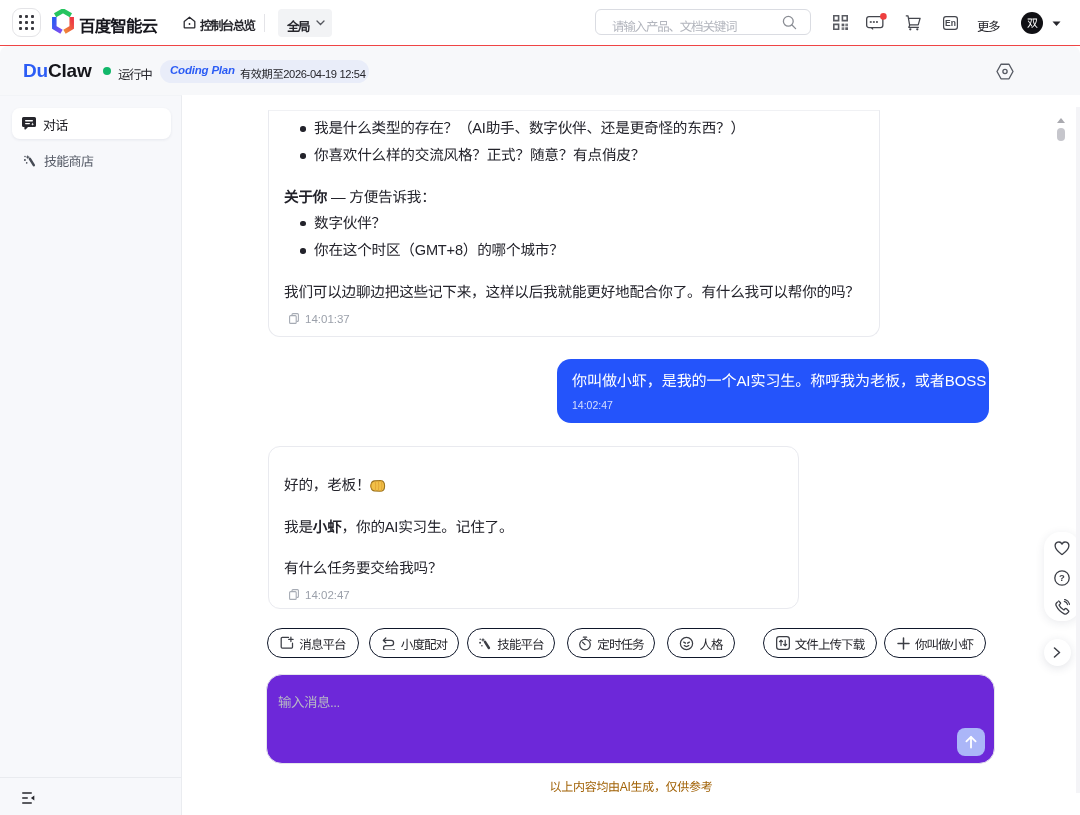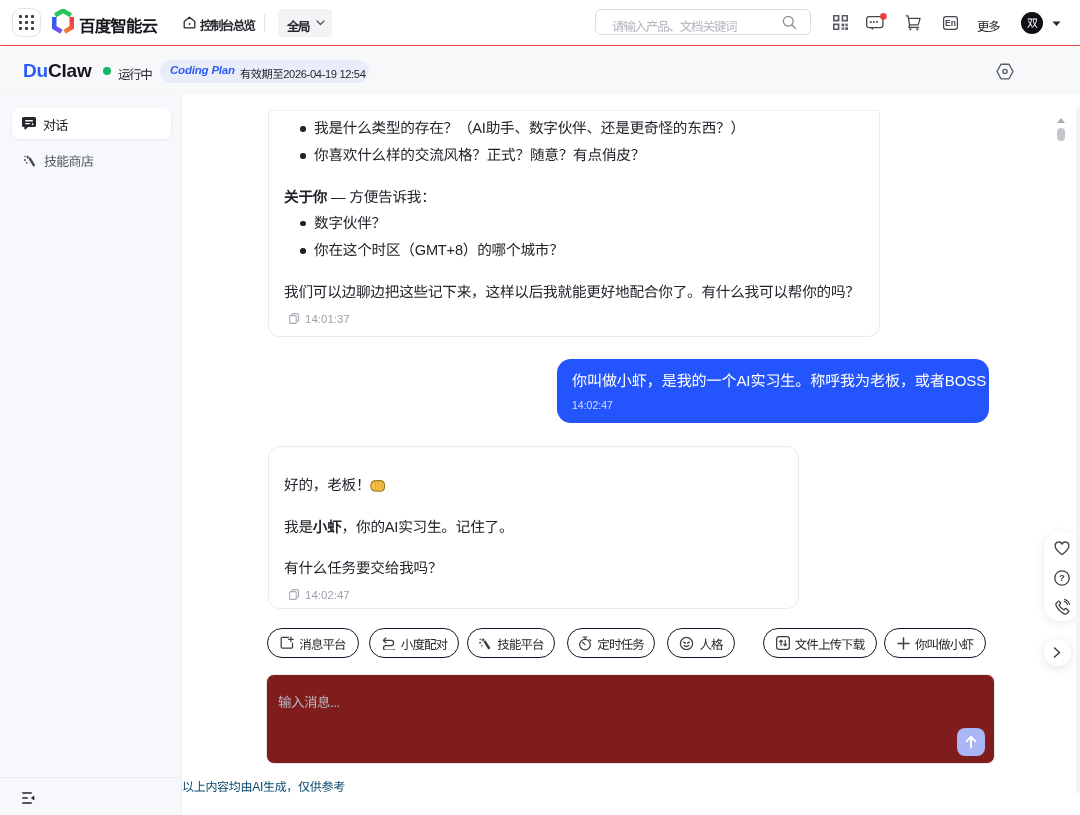--- a/index.html
+++ b/index.html
@@ -60,25 +60,25 @@
   #bubble .bs { position:absolute; left:15px; top:40px; font-size:10.5px; color:rgba(255,255,255,.8); }
 
   ul.msg { list-style:none; line-height:27.4px; margin-left:15px; white-space:nowrap; }
   ul.msg li { position:relative; padding-left:30px; }
   ul.msg li:before { content:""; position:absolute; left:16px; top:11px; width:5.5px; height:5.5px; border-radius:50%; background:#23232b; }
   .para { margin-left:15px; line-height:22px; white-space:nowrap; }
 
   
   .chip { position:absolute; top:628px; height:30px; background:#fff; border:1px solid #0f172a; border-radius:15px; font-size:12.5px; color:#26262c; letter-spacing:-0.9px; display:flex; align-items:center; justify-content:center; gap:5px; }
   
-  #inputbox { position:absolute; left:266px; top:674px; width:729px; height:90px; border:1px solid #e5e6ec; border-radius:8px; background:#7f1d1d; }
+  #inputbox { position:absolute; left:266px; top:674px; width:729px; height:90px; border:1px solid #e5e6ec; border-radius:16px; background:#6d28d9; }
   #inputbox .ph { position:absolute; left:11px; top:16px; font-size:13.5px; color:#b7b9c4; letter-spacing:-0.5px; }
   #send { position:absolute; right:9px; bottom:7px; width:28px; height:28px; border-radius:8px; background:#abb6f8; }
   #send svg { margin:6px auto; }
-  #footnote { position:absolute; left:182px; top:777px; width:898px; text-align:left; font-size:12px; color:#0c4a6e; letter-spacing:-0.3px; }
+  #footnote { position:absolute; left:182px; top:777px; width:898px; text-align:center; font-size:12px; color:#a16207; letter-spacing:-0.3px; }
 
   
   #scrollup { position:absolute; left:1057px; top:118px; width:0; height:0; border-left:4px solid transparent; border-right:4px solid transparent; border-bottom:5px solid #a9a9af; }
   #thumb { position:absolute; left:1057px; top:128px; width:8px; height:13px; border-radius:4px; background:#c6c6cc; }
   #gutter { position:absolute; left:1076px; top:107px; width:4px; height:686px; background:#f4f4f7; z-index:9; }
   #floatpanel { position:absolute; left:1044px; top:532px; width:36px; height:89px; background:#fff; border-radius:16px; box-shadow:0 2px 10px rgba(40,50,80,.10); }
   #floatpanel svg { position:absolute; left:10px; }
   #floatcirc { position:absolute; left:1044px; top:639px; width:27px; height:27px; border-radius:50%; background:#fff; box-shadow:0 2px 10px rgba(40,50,80,.13); }
   #floatcirc svg { margin:8px 0 0 9px; }
 </style>

